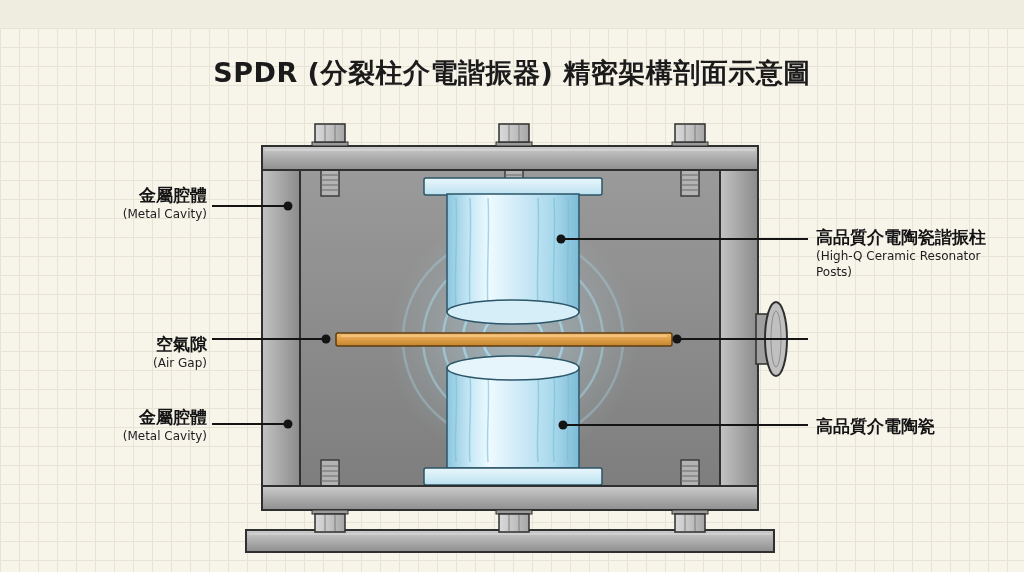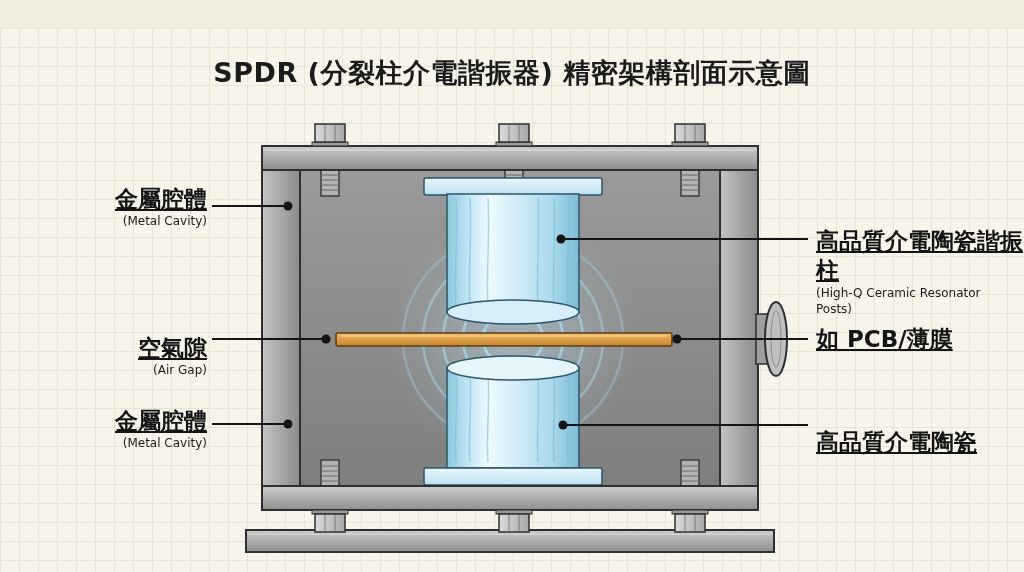--- a/index.html
+++ b/index.html
@@ -14,29 +14,29 @@
     color:#141414;
     margin-top:28px;
   }
   .title {
     position:absolute; top:27px; left:0; width:100%;
     text-align:center; font-size:27px; font-weight:bold;
     color:#1b1b1b; letter-spacing:.5px;
   }
   svg.diagram { position:absolute; left:0; top:0; }
   .label { position:absolute; line-height:1.25; }
-  .label .zh { display:block; font-size:23px; font-weight:bold; line-height:1.28;text-decoration:underline; }
+  .label .zh { display:block; font-size:17px; font-weight:bold; line-height:1.28; }
   .label .en { display:block; font-size:12px; font-weight:normal; color:#1d1d1d; line-height:1.32; }
   .right-align { text-align:right; }
   #lbl-metal-top    { top:157px; right:817px; }
   #lbl-airgap       { top:306px; right:817px; }
   #lbl-metal-bottom { top:379px; right:817px; }
   #lbl-posts        { top:199px; left:816px; width:210px; }
   #lbl-mut          { top:297px; left:816px; width:200px; }
-  #lbl-ceramic      { top:400px; left:816px; width:200px; }
+  #lbl-ceramic      { top:388px; left:816px; width:200px; }
 </style>
 </head>
 <body>
 
 <div class="stage">
 
   <div class="title">SPDR (分裂柱介電諧振器) 精密架構剖面示意圖</div>
 
   <svg class="diagram" width="1024" height="572" viewBox="0 0 1024 572">
     <defs>
@@ -213,19 +213,18 @@
     <span class="zh">金屬腔體</span>
     <span class="en">(Metal Cavity)</span>
   </div>
 
   <div class="label" id="lbl-posts">
     <span class="zh">高品質介電陶瓷諧振柱</span>
     <span class="en">(High-Q Ceramic Resonator</span>
     <span class="en">Posts)</span>
   </div>
   <div class="label" id="lbl-mut">
-    <span class="zh">如 PCB/薄膜</span>
   </div>
   <div class="label" id="lbl-ceramic">
     <span class="zh">高品質介電陶瓷</span>
   </div>
 
 </div>
 
 </body></html>

